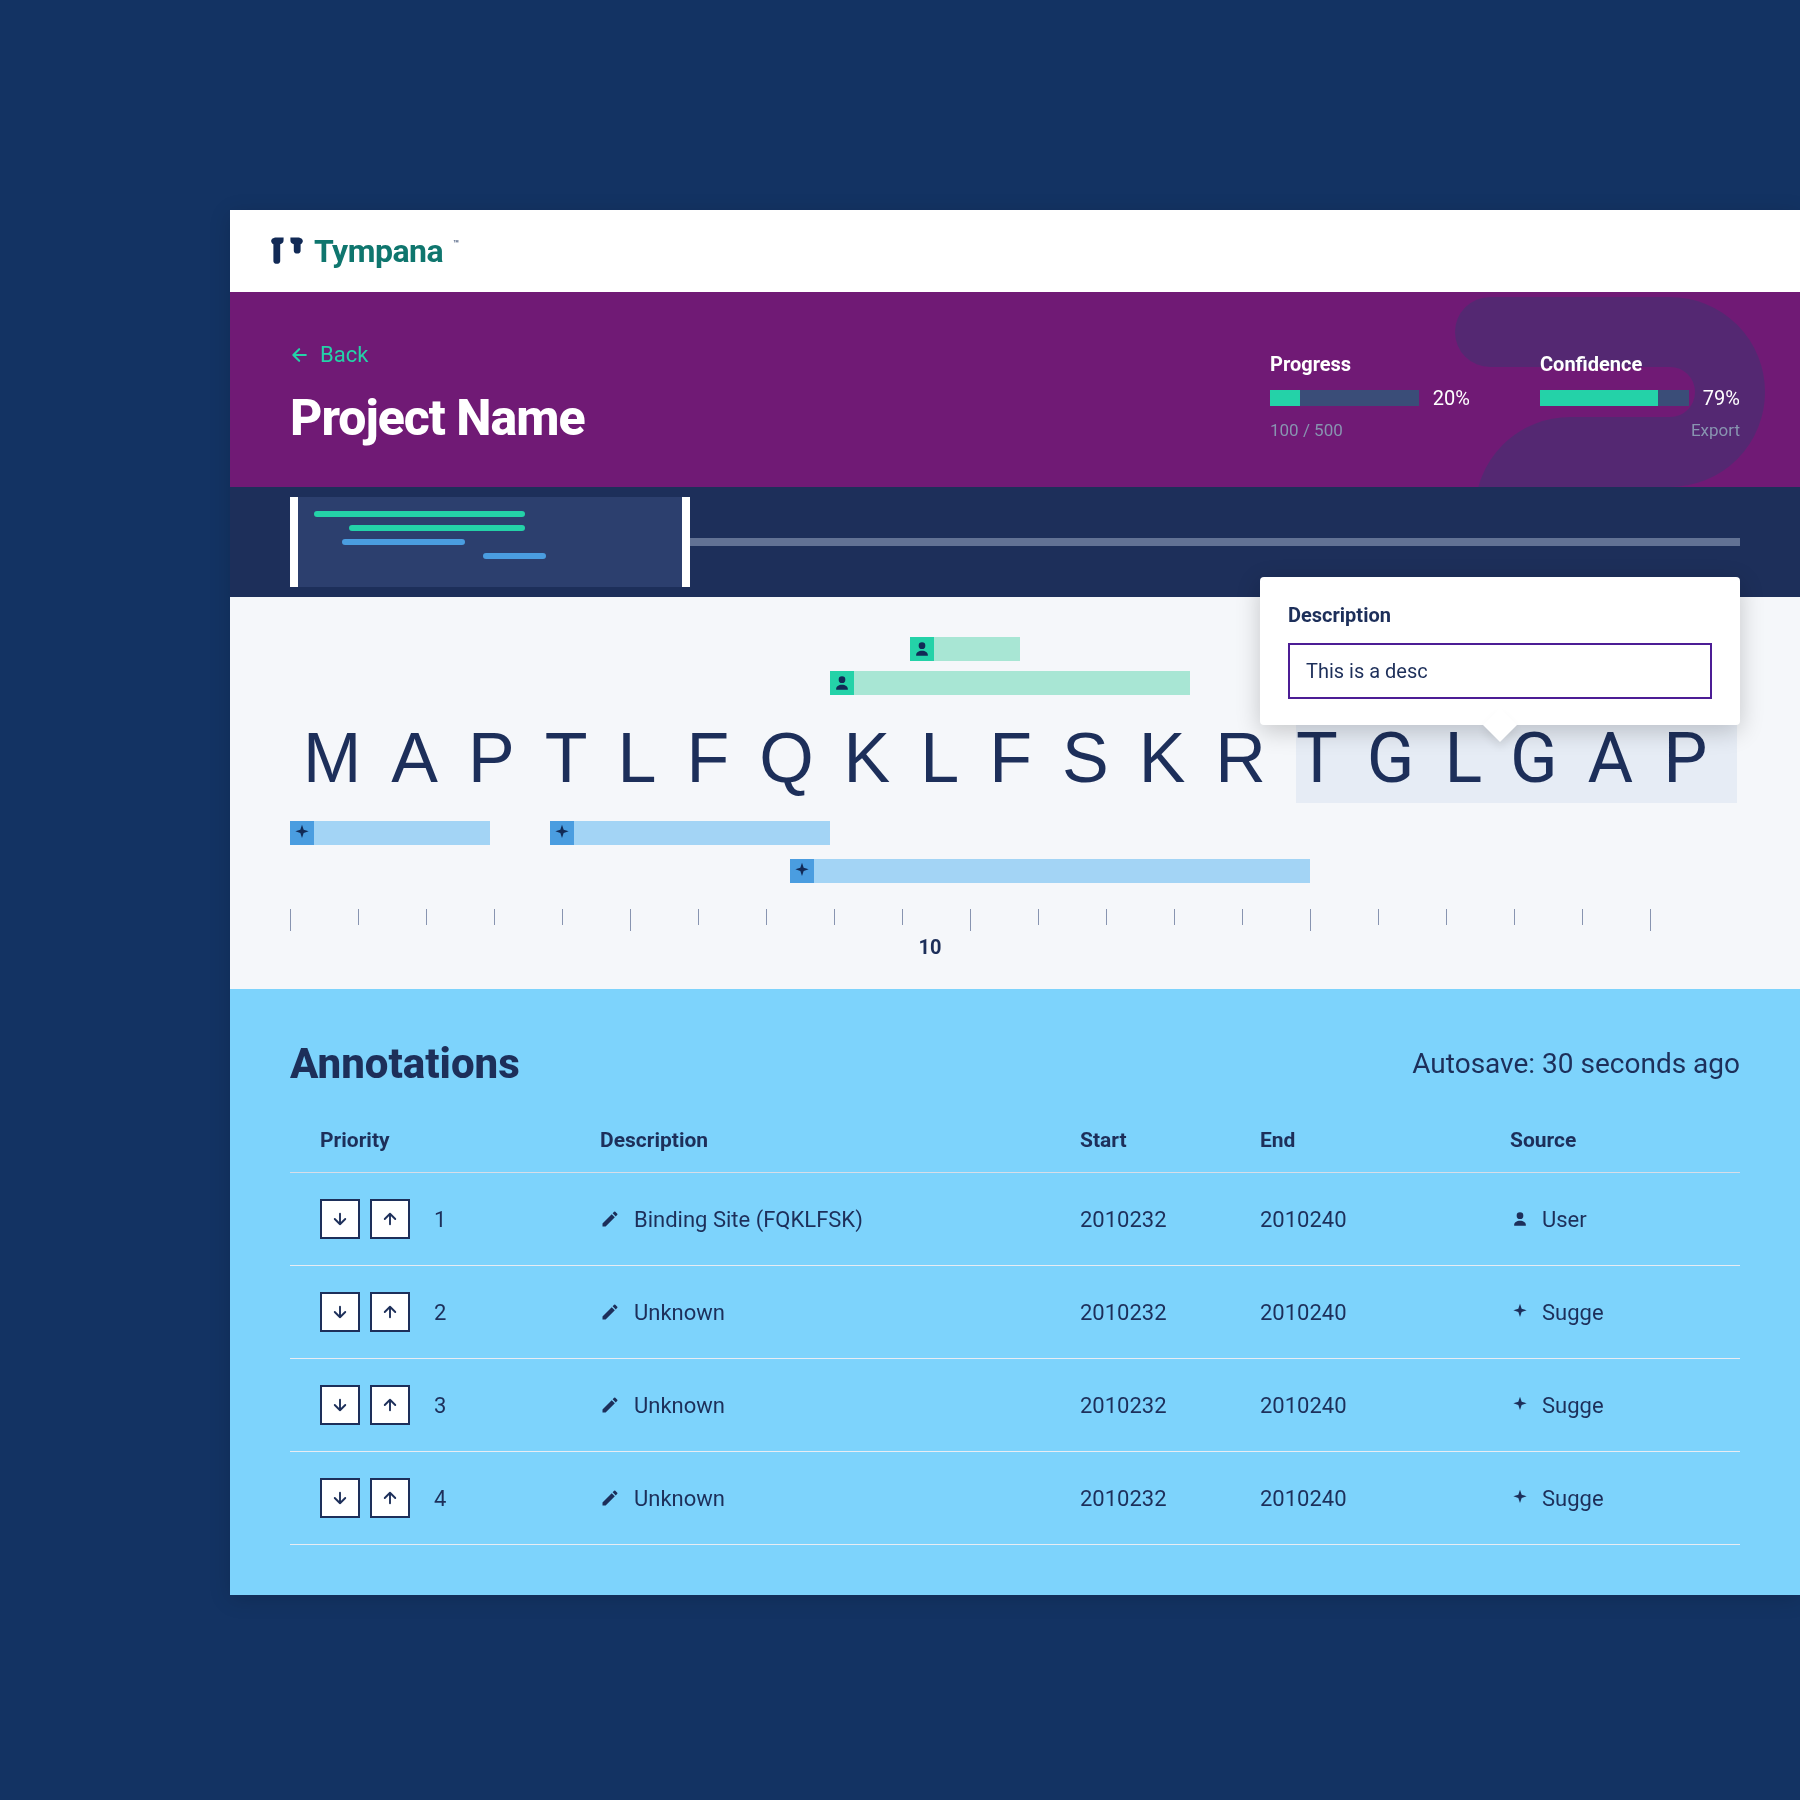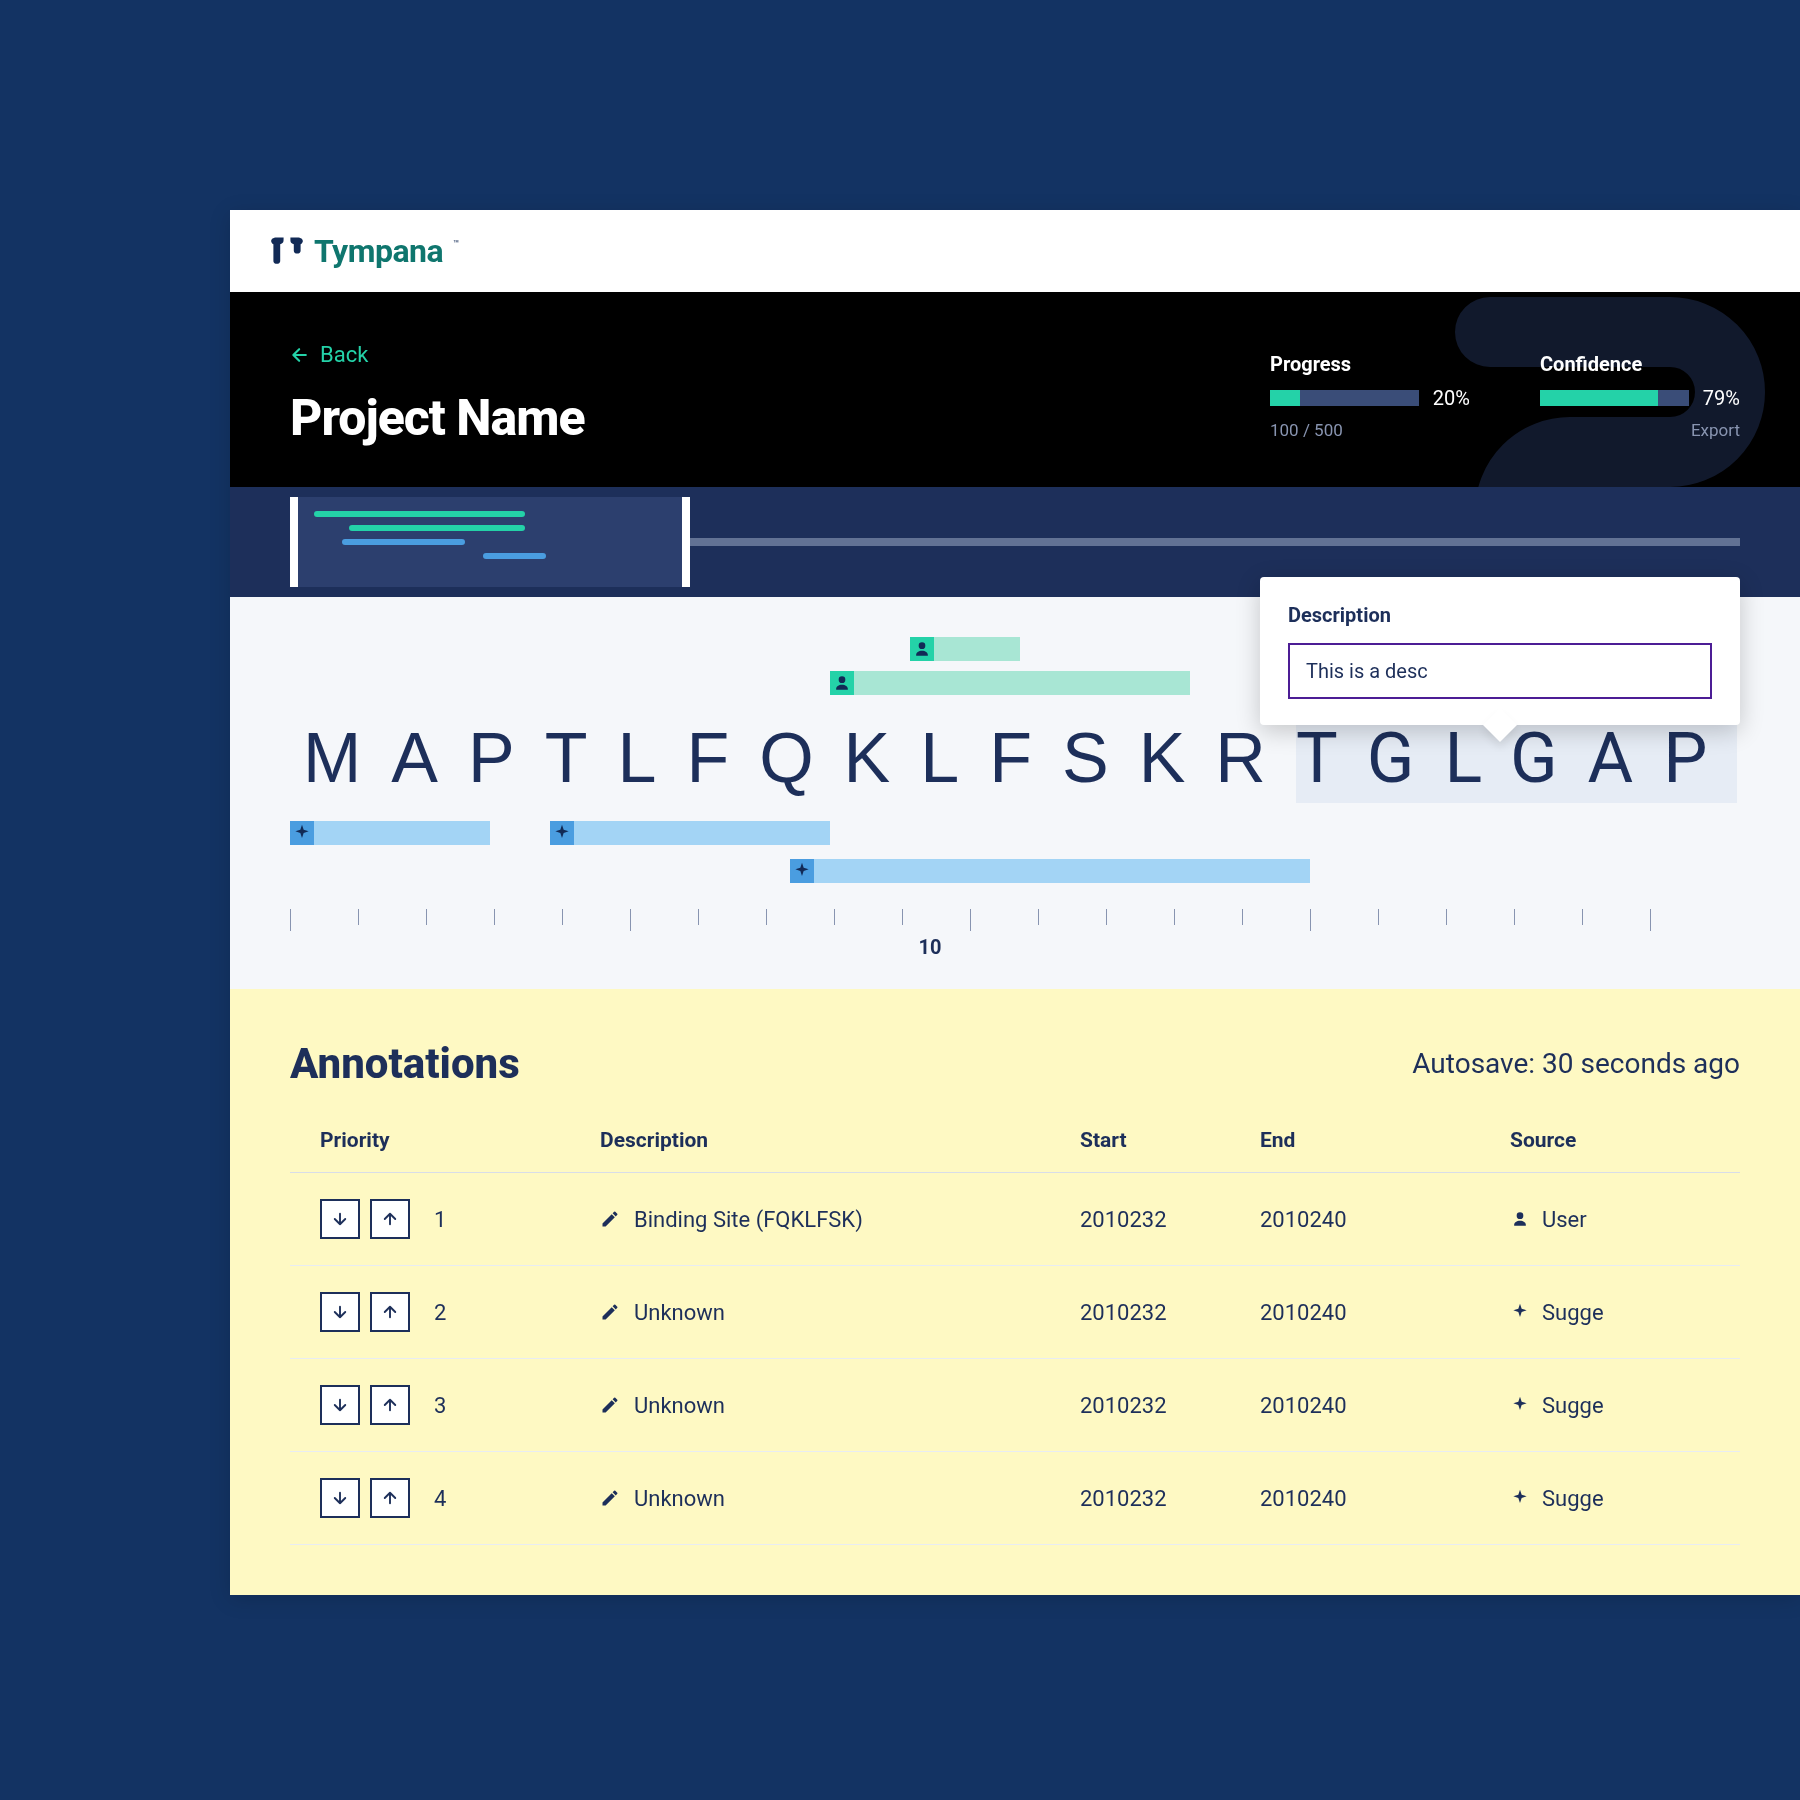--- a/index.html
+++ b/index.html
@@ -4,21 +4,21 @@
 <style>
 *{margin:0;padding:0;box-sizing:border-box;font-family:-apple-system,BlinkMacSystemFont,"Segoe UI",Roboto,sans-serif}
 body{background:#133363;width:1800px;height:1800px;overflow:hidden}
 .outer{padding:210px 0 0 230px}
 .window{background:#fff;width:1570px;overflow:hidden;box-shadow:0 4px 20px rgba(0,0,0,.15)}
 .topbar{background:#fff;padding:22px 40px;display:flex;align-items:center}
 .logo{display:flex;align-items:center;gap:10px}
 .logo-mark{width:34px;height:34px}
 .logo-text{font-size:32px;font-weight:700;color:#0f766e;letter-spacing:-.5px}
 .tm{font-size:10px;color:#122a56;align-self:flex-start;margin-top:6px}
-.header{background:#000000;padding:50px 60px 40px;position:relative;overflow:hidden}
+.header{background:#701a75;padding:50px 60px 40px;position:relative;overflow:hidden}
 .header-bg-shape{position:absolute;right:-80px;top:-40px;width:500px;height:400px;opacity:.4}
 .back{display:flex;align-items:center;gap:10px;color:#24d2a8;font-size:22px;margin-bottom:22px;cursor:pointer}
 .back-arrow{width:20px;height:20px}
 .title{color:#fff;font-size:50px;font-weight:800;letter-spacing:-1px}
 .metrics{position:absolute;right:60px;top:60px;display:flex;gap:70px}
 .metric{min-width:200px}
 .metric-label{color:#fff;font-size:20px;font-weight:700;margin-bottom:10px}
 .metric-bar-row{display:flex;align-items:center;gap:14px}
 .metric-bar{flex:1;height:16px;background:#3a4d78;position:relative}
 .metric-fill{height:100%;background:#24d2a8;position:absolute;left:0;top:0}
@@ -40,21 +40,21 @@
 .anno-bar-icon{width:24px;height:24px;background:#4a9de0;display:flex;align-items:center;justify-content:center;flex-shrink:0}
 .anno-row{height:30px;position:relative;margin-bottom:8px}
 .ruler{height:50px;position:relative;margin-top:20px}
 .tick{position:absolute;top:0;width:1px;height:16px;background:#8894b0}
 .tick.major{height:22px}
 .tick-label{position:absolute;top:26px;font-size:20px;font-weight:700;color:#1d2f5a;transform:translateX(-50%)}
 .popover{position:absolute;right:60px;top:-20px;width:480px;background:#fff;border-radius:4px;box-shadow:0 6px 24px rgba(0,0,0,.2);padding:26px 28px;z-index:10}
 .popover-title{font-size:20px;font-weight:700;color:#1d2f5a;margin-bottom:16px}
 .popover-input{width:100%;border:2px solid #4c1d95;padding:14px 16px;font-size:20px;color:#1d2f5a;outline:none}
 .popover-tail{position:absolute;bottom:-12px;left:50%;width:24px;height:24px;background:#fff;transform:translateX(-50%) rotate(45deg);box-shadow:4px 4px 8px rgba(0,0,0,.08)}
-.table-section{background:#fef9c3;padding:50px 60px}
+.table-section{background:#7dd3fc;padding:50px 60px}
 .table-head{display:flex;align-items:center;justify-content:space-between;margin-bottom:40px}
 .table-title{font-size:42px;font-weight:800;color:#1d2f5a}
 .autosave{font-size:28px;color:#1d2f5a}
 .table{width:100%}
 .th-row{display:flex;padding:0 30px 20px;border-bottom:1px solid #d8dde8}
 .th{font-size:21px;font-weight:700;color:#1d2f5a}
 .col-priority{width:280px}
 .col-desc{width:480px}
 .col-start{width:180px}
 .col-end{width:250px}

